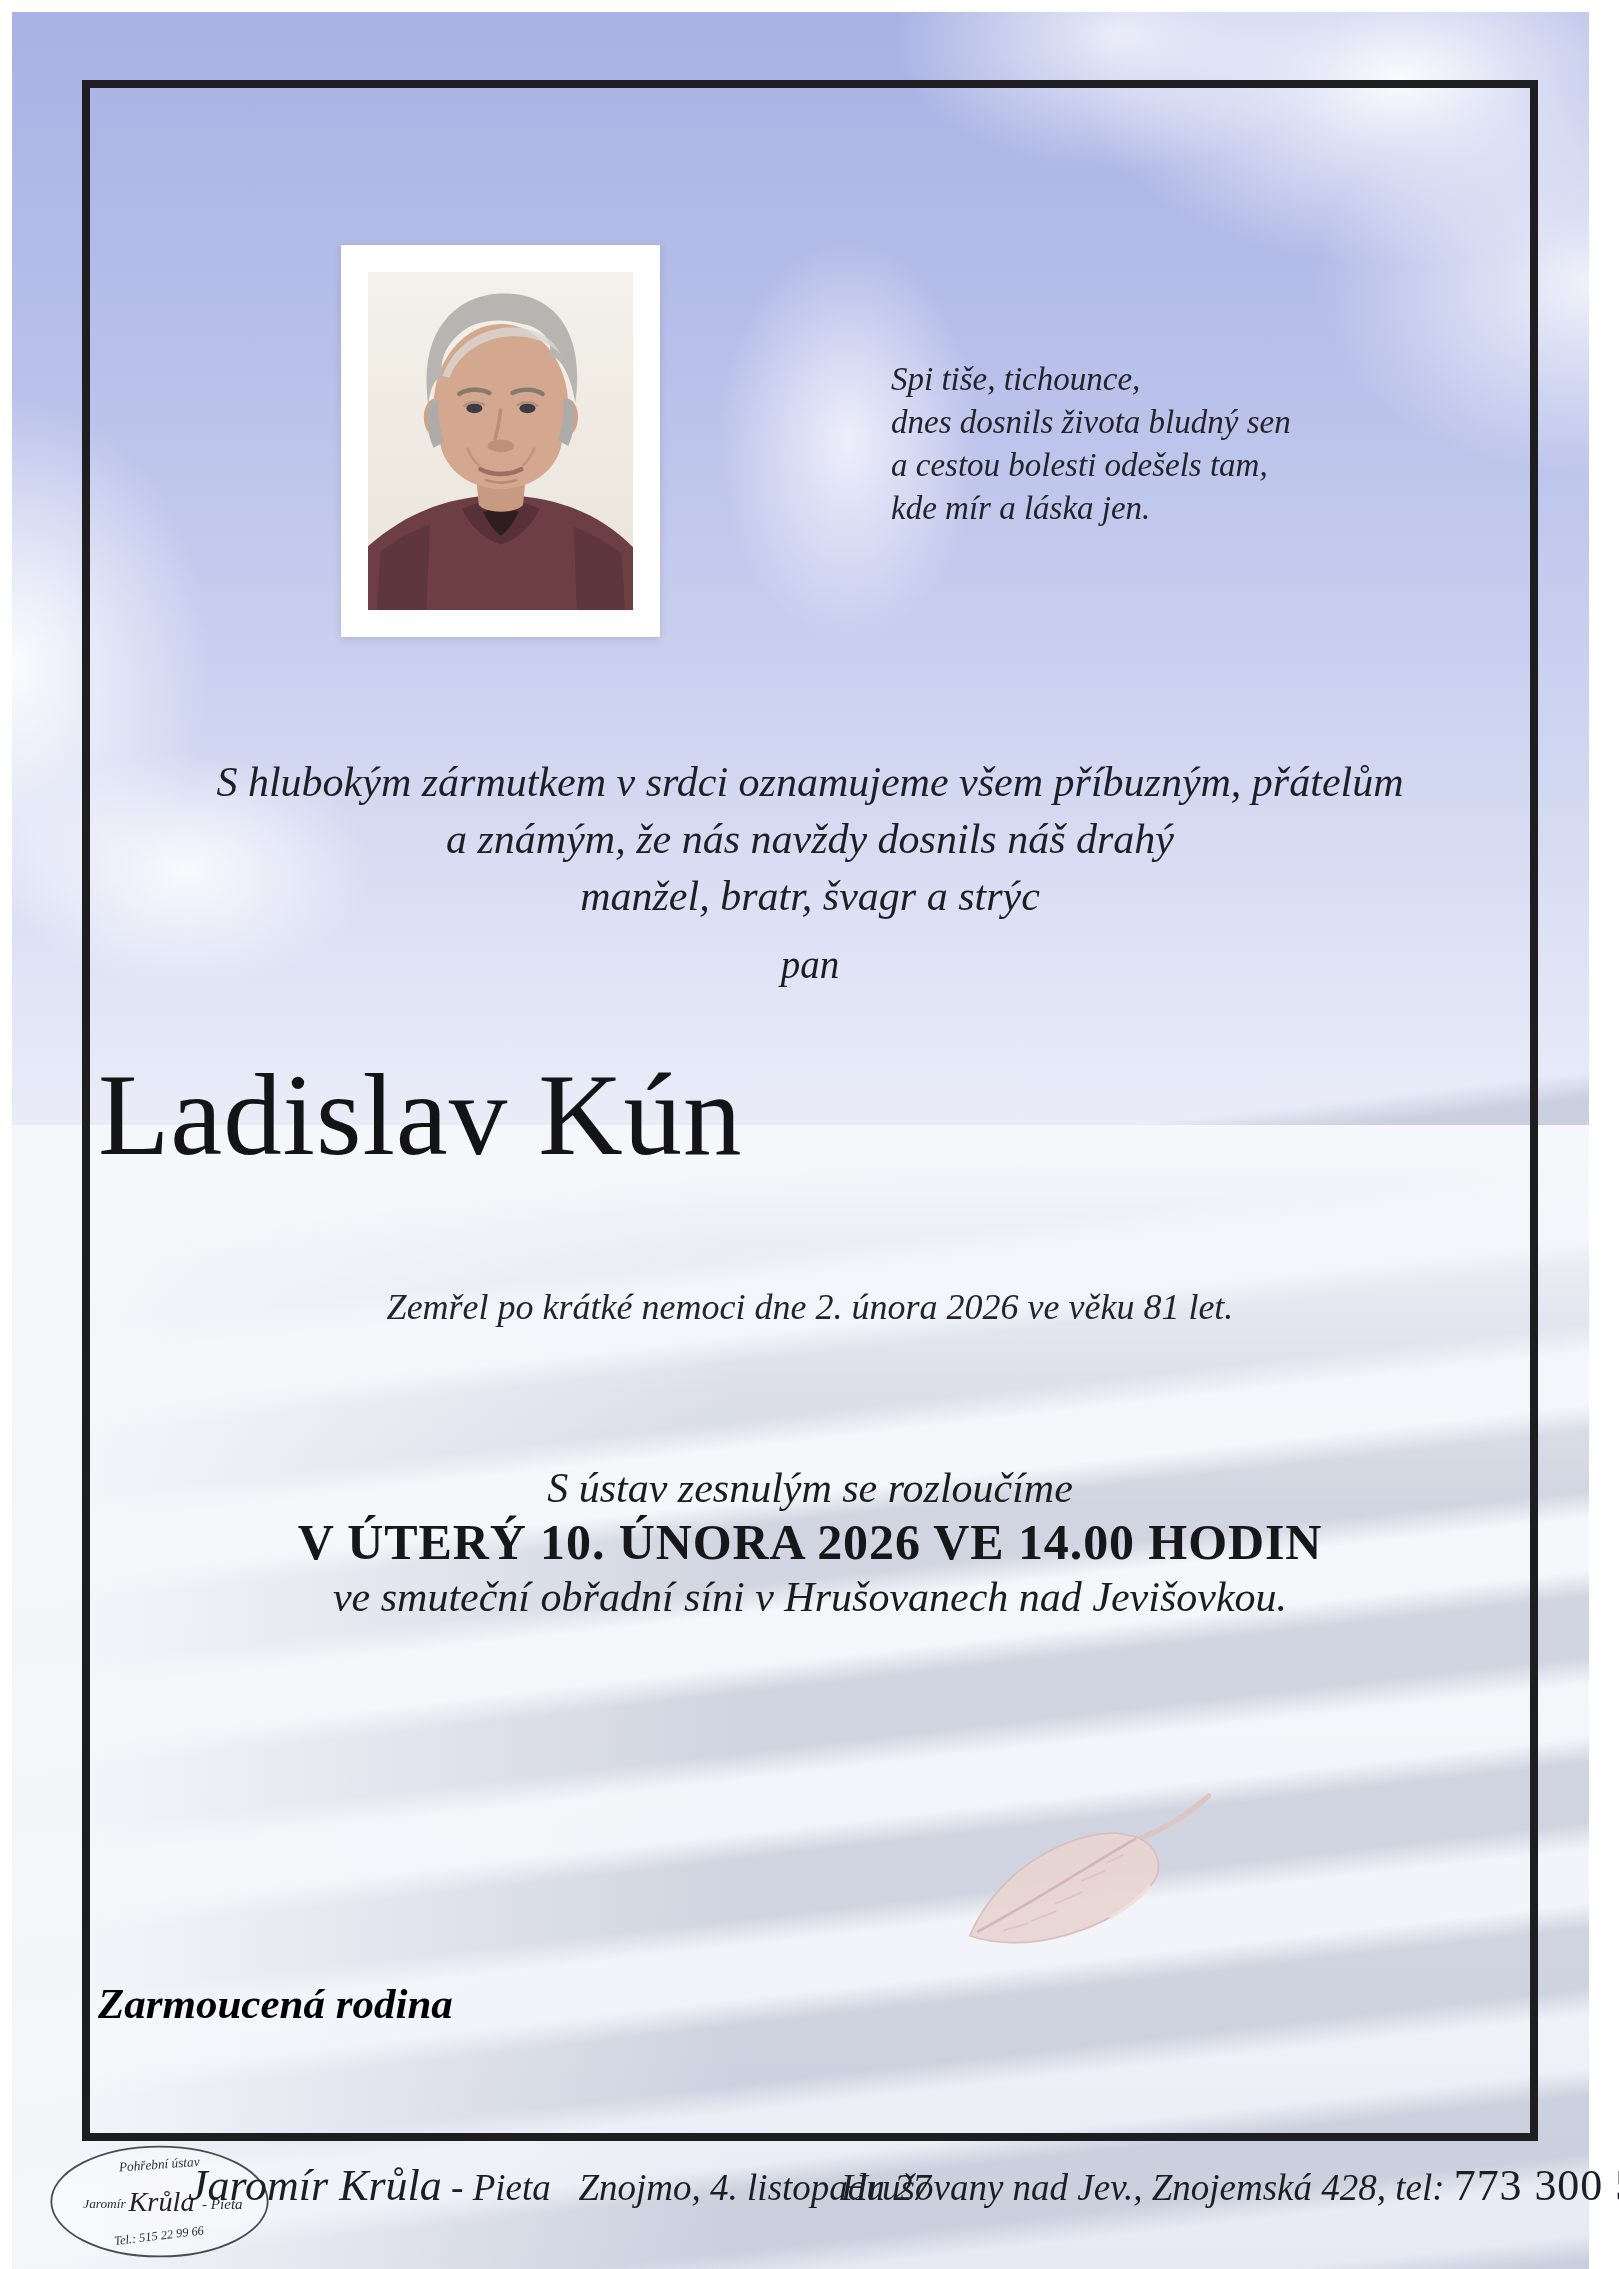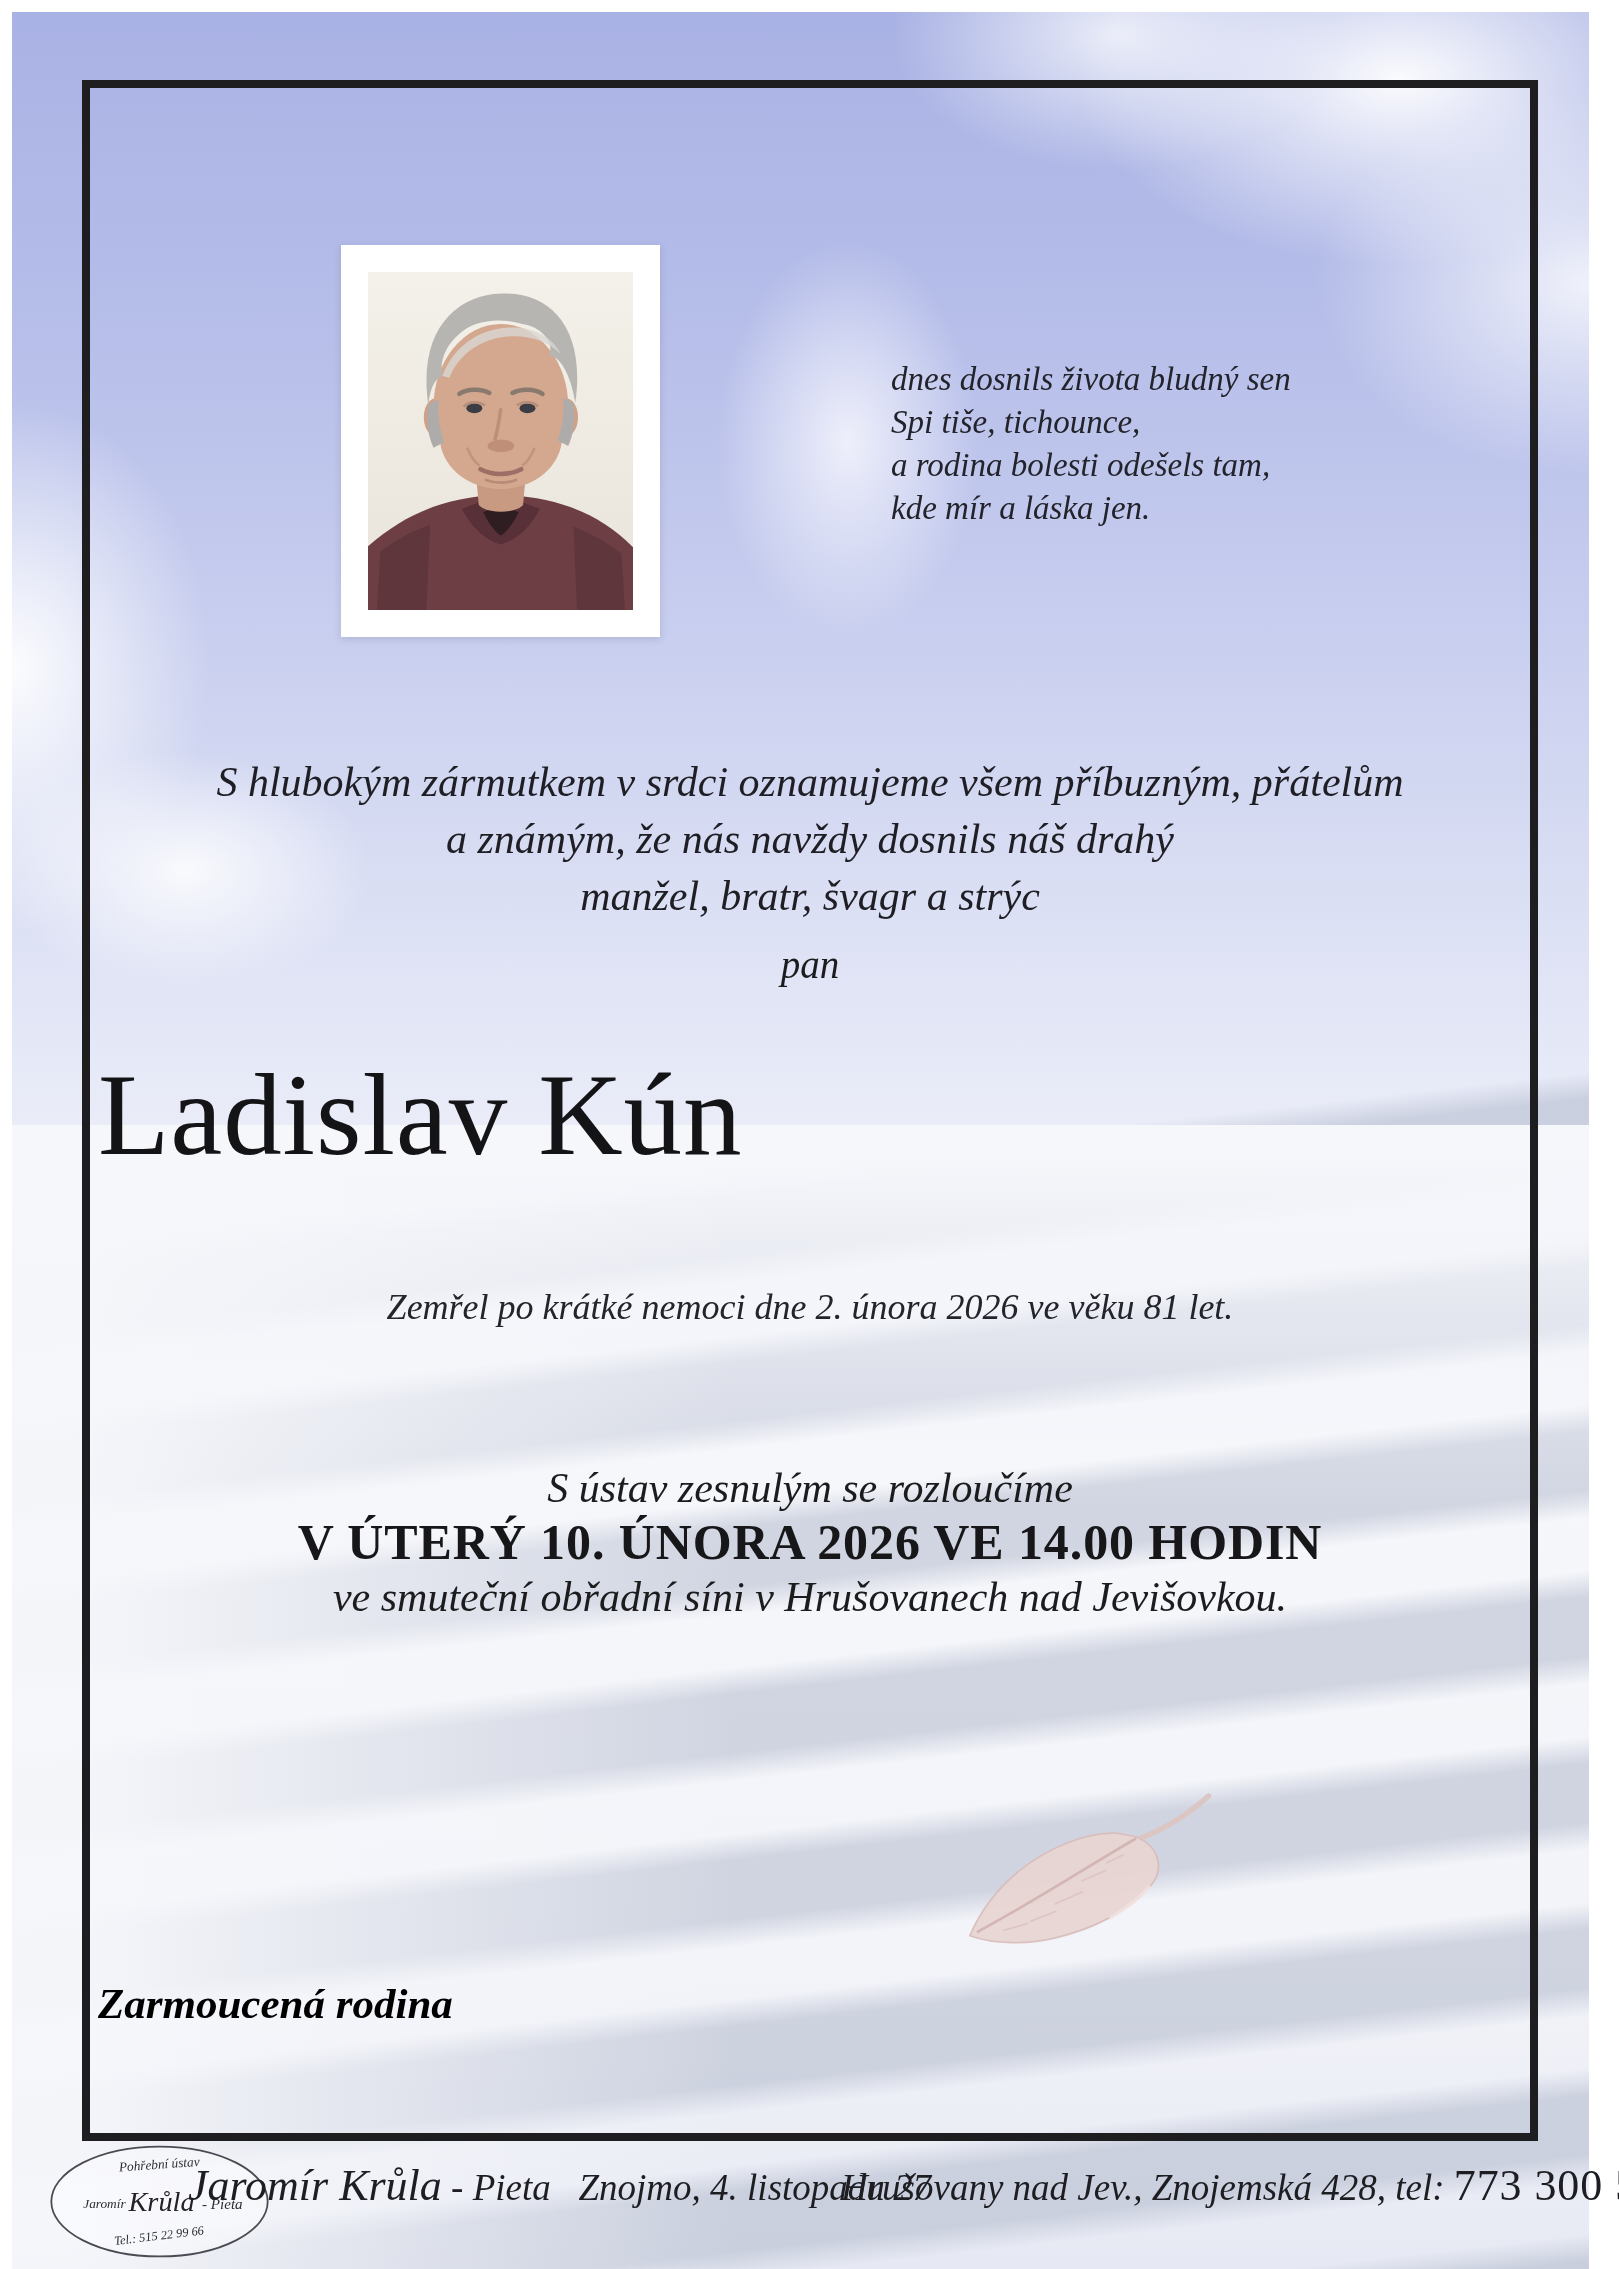--- a/index.html
+++ b/index.html
@@ -154,23 +154,23 @@
       <path d="M150,152 C148,166 146,178 143,188" stroke="#bd8f78" stroke-width="4" fill="none"></path>
       <ellipse cx="150" cy="194" rx="15" ry="7" fill="#c08f77"></ellipse>
       <path d="M127,220 C140,227 160,227 173,220" stroke="#9c6e66" stroke-width="5" fill="none" stroke-linecap="round"></path>
       <path d="M133,232 C144,236 156,236 167,232" stroke="#b98a76" stroke-width="3" fill="none" stroke-linecap="round"></path>
       <path d="M112,196 C116,206 120,212 126,216" stroke="#c0947e" stroke-width="3" fill="none"></path>
       <path d="M188,196 C184,206 180,212 174,216" stroke="#c0947e" stroke-width="3" fill="none"></path>
     </svg>
   </div>
 
   <div class="poem">
+    <div>Spi tiše, tichounce,</div>
     <div>dnes dosnils života bludný sen</div>
-    <div>Spi tiše, tichounce,</div>
-    <div>a rodina bolesti odešels tam,</div>
+    <div>a cestou bolesti odešels tam,</div>
     <div>kde mír a láska jen.</div>
   </div>
 
   <div class="announce">
     <div>S hlubokým zármutkem v srdci oznamujeme všem příbuzným, přátelům</div>
     <div>a známým, že nás navždy dosnils náš drahý</div>
     <div>manžel, bratr, švagr a strýc</div>
   </div>
 
   <div class="salutation">pan</div>

